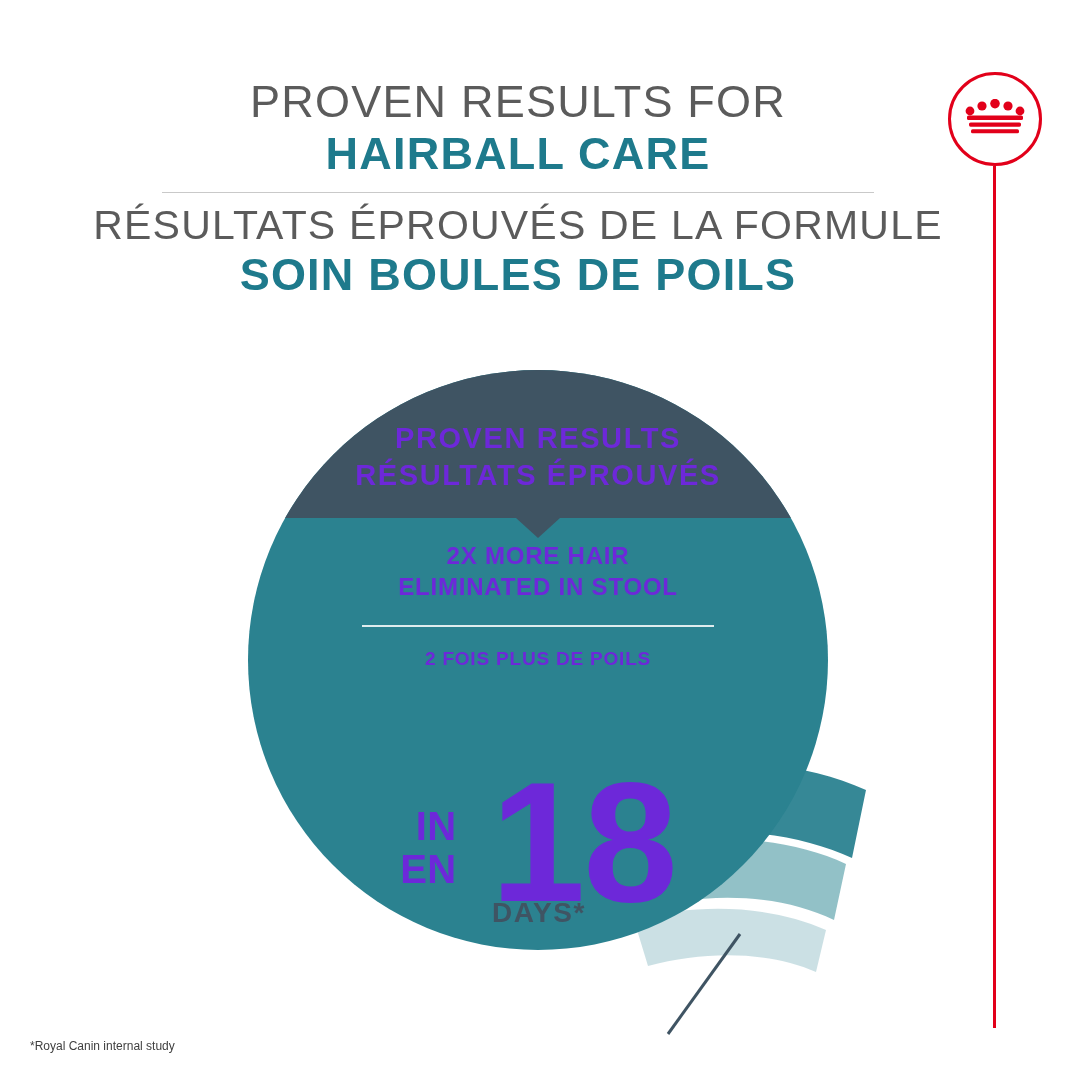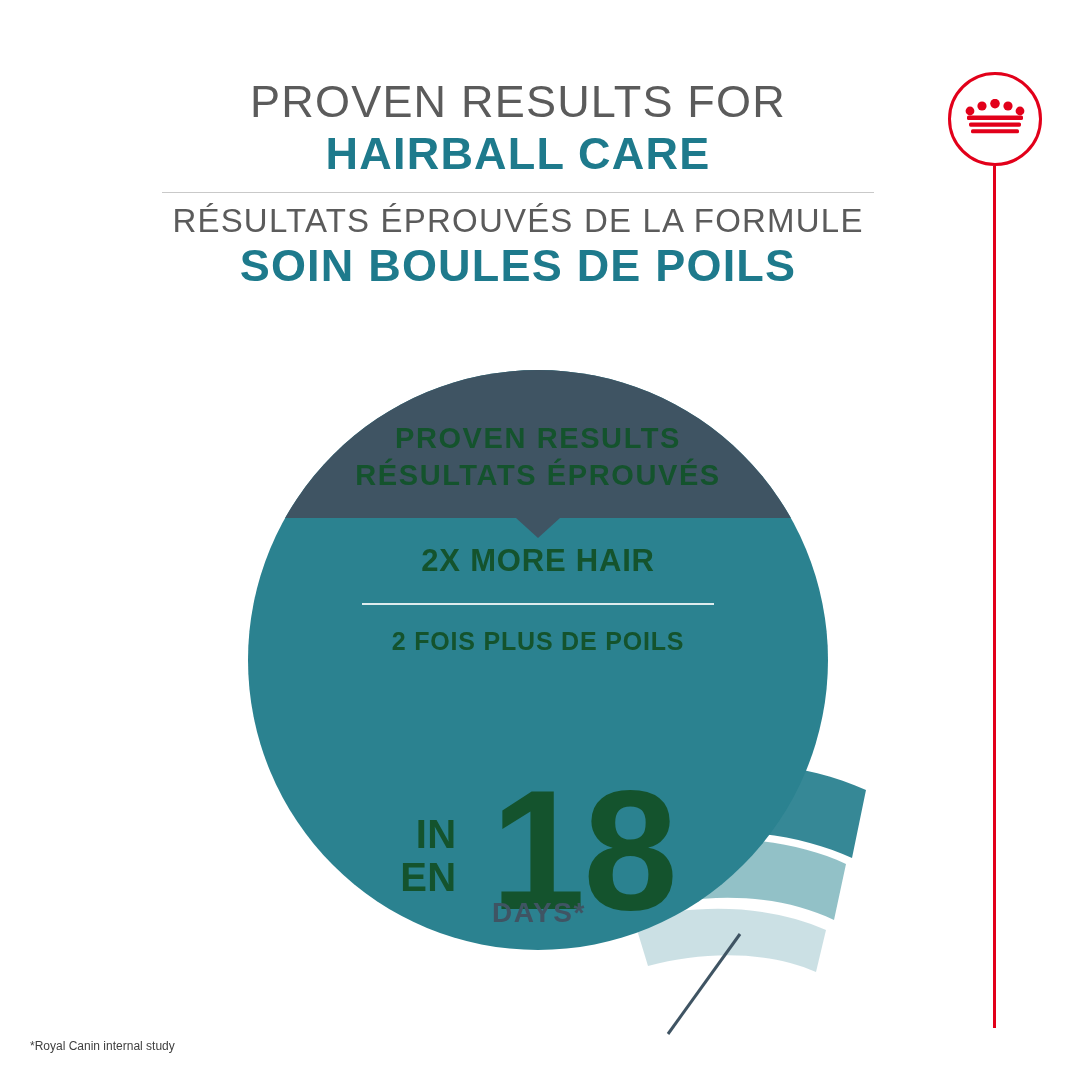--- a/index.html
+++ b/index.html
@@ -68,21 +68,21 @@
     line-height: 1.18;
     text-transform: uppercase;
   }
   .divider {
     width: 712px;
     height: 1px;
     background: #c9c9c9;
     margin: 12px auto 10px auto;
   }
   .head-fr-1 {
-    font-size: 33px;
+    font-size: 41px;
     letter-spacing: 1.2px;
     color: #5b5b5b;
     font-weight: 400;
     line-height: 1.1;
     text-transform: uppercase;
   }
   .head-fr-2 {
     font-size: 45px;
     letter-spacing: 1.2px;
     color: #1e7a8c;
@@ -135,56 +135,56 @@
     height: 0;
     transform: translateX(-50%);
     border-left: 22px solid transparent;
     border-right: 22px solid transparent;
     border-top: 20px solid #3f5463;
     z-index: 3;
   }
   .circle-content {
     position: absolute;
     inset: 0;
-    color: #14532d;
+    color: #6d28d9;
     text-align: center;
   }
   .c-title {
     margin-top: 50px;
     font-size: 29px;
     font-weight: bold;
     letter-spacing: 1.6px;
     line-height: 1.26;
     text-transform: uppercase;
   }
   .c-claim-en {
     margin-top: 48px;
-    font-size: 31px;
+    font-size: 24px;
     font-weight: bold;
     letter-spacing: 0.8px;
     line-height: 1.28;
     text-transform: uppercase;
   }
   .c-rule {
     width: 352px;
     height: 2px;
     background: rgba(255,255,255,0.85);
     margin: 22px auto 20px auto;
   }
   .c-claim-fr {
-    font-size: 25px;
+    font-size: 19px;
     font-weight: bold;
     letter-spacing: 0.8px;
     line-height: 1.28;
     text-transform: uppercase;
   }
   .c-number-row {
     position: absolute;
     left: 0;
-    bottom: 30px;
+    bottom: 38px;
     width: 100%;
     display: flex;
     align-items: flex-end;
     justify-content: center;
     gap: 28px;
   }
   .c-inen {
     text-align: right;
     font-size: 40px;
     font-weight: bold;
@@ -276,20 +276,21 @@
     <div class="circle-top"></div>
   </div>
   <div class="notch"></div>
   <div class="circle-content">
     <div class="c-title">
       <div>PROVEN RESULTS</div>
       <div>RÉSULTATS ÉPROUVÉS</div>
     </div>
     <div class="c-claim-en">
       <div>2X MORE HAIR</div>
+      <div>ELIMINATED IN STOOL</div>
     </div>
     <div class="c-rule"></div>
     <div class="c-claim-fr">
       <div>2 FOIS PLUS DE POILS</div>
     </div>
     <div class="c-number-row">
       <div class="c-inen">
         <div>IN</div>
         <div>EN</div>
       </div>

